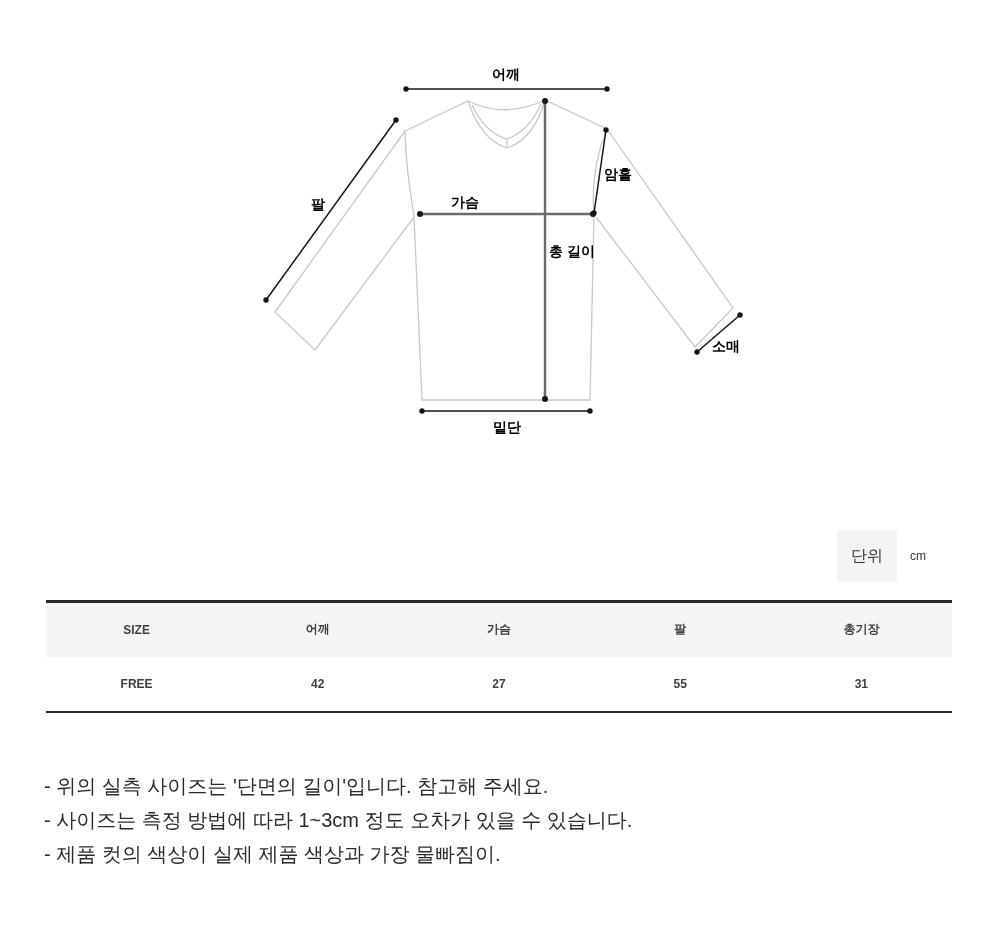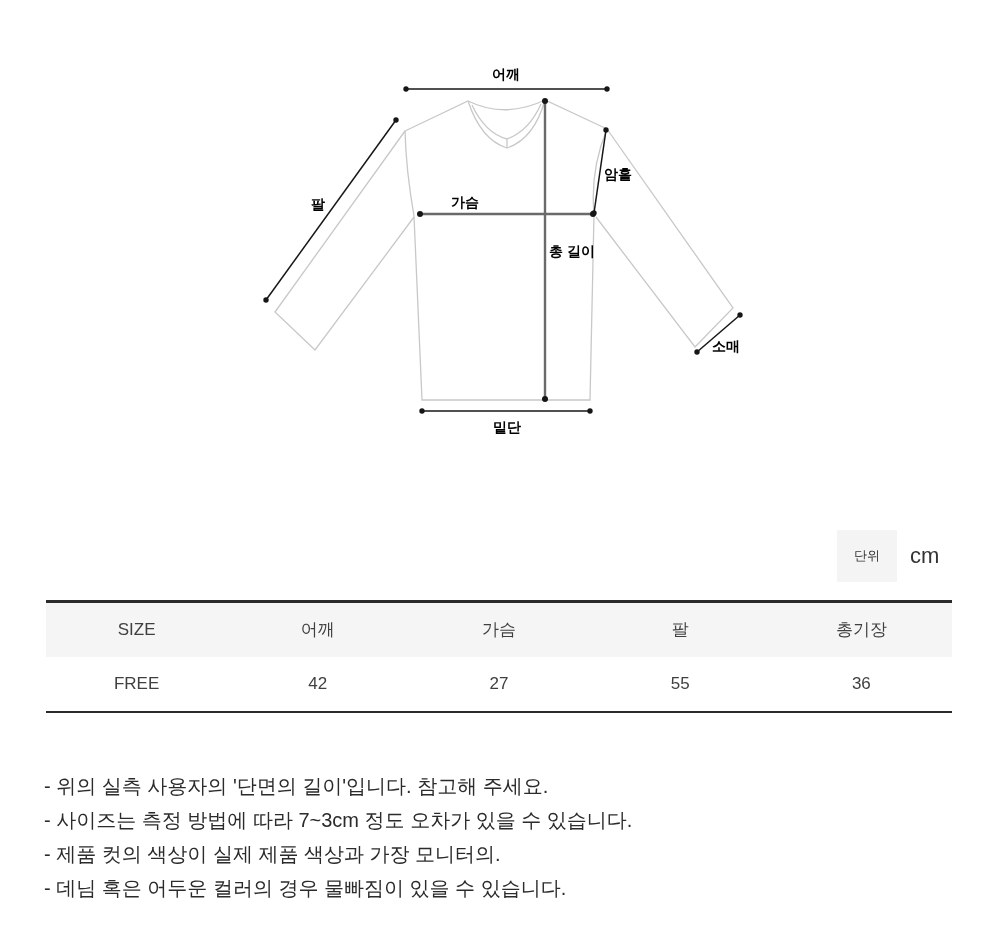--- a/index.html
+++ b/index.html
@@ -24,38 +24,38 @@
 
   
   .unit-row {
     position: absolute; left: 837px; top: 530px;
     display: flex; align-items: center;
   }
   .unit-box {
     width: 60px; height: 52px;
     background: #f4f4f4;
     display: flex; align-items: center; justify-content: center;
-    font-size: 13px; color: #333333;
+    font-size: 16px; color: #333333;
   }
-  .unit-val { margin-left: 13px; font-size: 22px; color: #333333; }
+  .unit-val { margin-left: 13px; font-size: 12px; color: #333333; }
 
   
   .size-table {
     position: absolute; left: 46px; top: 600px;
     width: 906px;
     border-collapse: collapse;
     border-top: 3px solid #2b2b2b;
     border-bottom: 2px solid #2b2b2b;
     table-layout: fixed;
   }
   .size-table th, .size-table td {
     width: 20%;
     height: 55px;
     text-align: center; vertical-align: middle;
-    font-size: 17px; font-weight: normal;
+    font-size: 12px; font-weight: bold;
     color: #3f3f3f;
   }
   .size-table thead tr { background: #f5f5f5; }
 
   
   .notes {
     position: absolute; left: 44px; top: 769px;
     list-style: none;
   }
   .notes li {
@@ -136,23 +136,22 @@
       <th>팔</th>
       <th>총기장</th>
     </tr>
   </thead>
   <tbody>
     <tr>
       <td>FREE</td>
       <td>42</td>
       <td>27</td>
       <td>55</td>
-      <td>36</td>
+      <td>31</td>
     </tr>
   </tbody>
 </table>
 
 <ul class="notes">
-  <li>- 위의 실측 사용자의 '단면의 길이'입니다. 참고해 주세요.</li>
-  <li>- 사이즈는 측정 방법에 따라 7~3cm 정도 오차가 있을 수 있습니다.</li>
-  <li>- 제품 컷의 색상이 실제 제품 색상과 가장 모니터의.</li>
-  <li>- 데님 혹은 어두운 컬러의 경우 물빠짐이 있을 수 있습니다.</li>
+  <li>- 위의 실측 사이즈는 '단면의 길이'입니다. 참고해 주세요.</li>
+  <li>- 사이즈는 측정 방법에 따라 1~3cm 정도 오차가 있을 수 있습니다.</li>
+  <li>- 제품 컷의 색상이 실제 제품 색상과 가장 물빠짐이.</li>
 </ul>
 
 </body></html>

